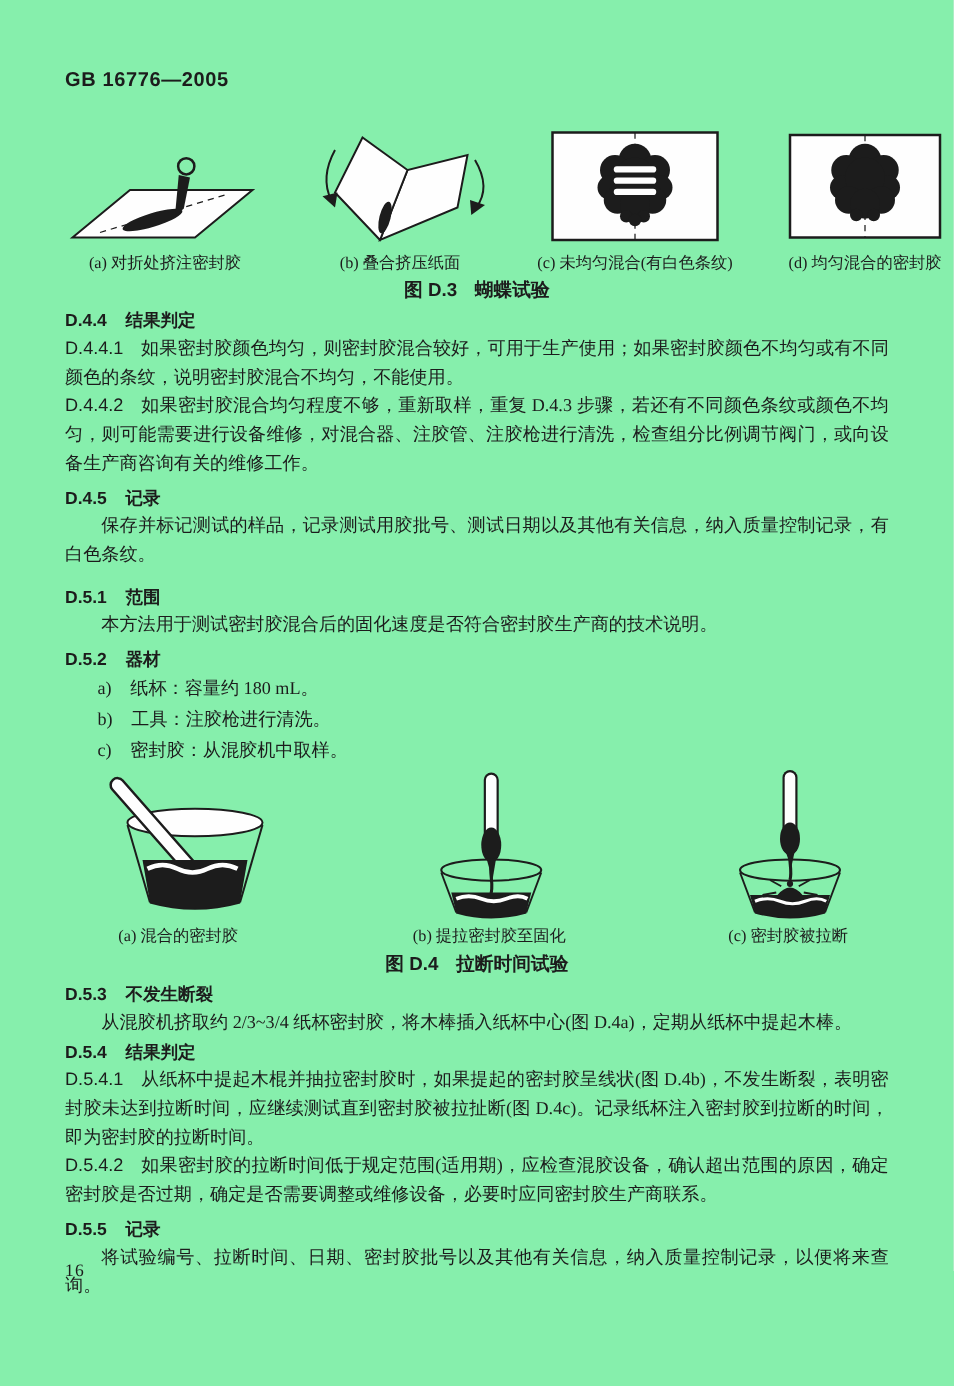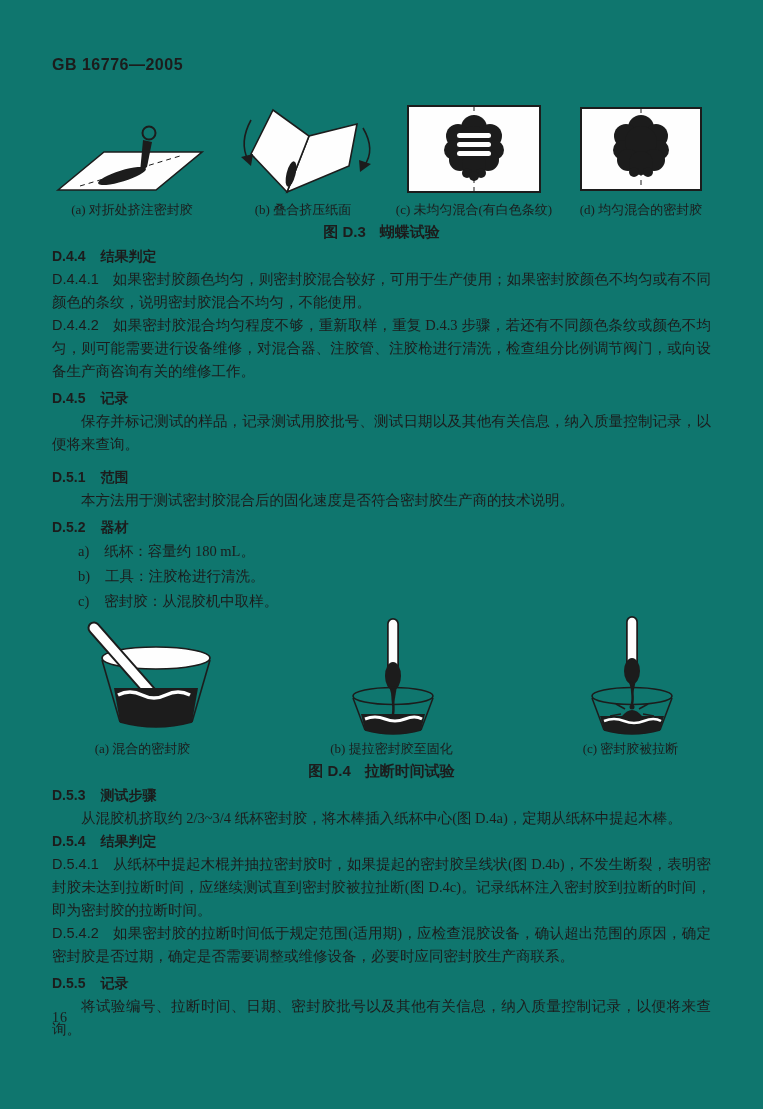--- a/index.html
+++ b/index.html
@@ -1,29 +1,29 @@
 <!DOCTYPE html>
 <html><head>
 <meta charset="utf-8">
 <style>
   * { margin:0; padding:0; box-sizing:border-box; }
   html,body { background:#e8e8e8; }
   .page {
     position:relative; width:763px; height:1109px; margin:0 auto;
-    background:#0f766e; color:#1c1c1c; overflow:hidden;
+    background:#86efac; color:#1c1c1c; overflow:hidden;
     font-family:"Liberation Serif","DejaVu Serif",serif;
   }
   .header {
     padding:56px 0 0 52px; font-size:16px; font-weight:bold;
     font-family:"Liberation Sans","DejaVu Sans",sans-serif; letter-spacing:.5px; height:76px;
   }
   .content { padding:0 52px; }
   
   .fig-row { display:flex; align-items:flex-end; justify-content:space-between; }
-  .fig-row.f3 { margin-top:26px; }
+  .fig-row.f3 { margin-top:26px;gap:34px; }
   .fig-row.f4 { margin-top:2px; padding:0 8px; }
   figure { display:flex; flex-direction:column; align-items:center; }
   figcaption {
     font-size:13px; margin-top:4px; white-space:nowrap; color:#1c1c1c;
   }
   .fig-main-caption {
     text-align:center; font-weight:bold; font-size:15px; margin-top:4px; height:22px;
     font-family:"Liberation Sans","DejaVu Sans",sans-serif;
   }
   .fig-main-caption .cap-title { margin-left:14px;font-family:Liberation Mono, monospace; }
@@ -141,21 +141,21 @@
     <p class="clause">
       <span class="cnum">D.4.4.1</span><span>如果密封胶颜色均匀，则密封胶混合较好，可用于生产使用；如果密封胶颜色不均匀或有不同颜色的条纹，说明密封胶混合不均匀，不能使用。</span>
     </p>
     <p class="clause">
       <span class="cnum">D.4.4.2</span><span>如果密封胶混合均匀程度不够，重新取样，重复 D.4.3 步骤，若还有不同颜色条纹或颜色不均匀，则可能需要进行设备维修，对混合器、注胶管、注胶枪进行清洗，检查组分比例调节阀门，或向设备生产商咨询有关的维修工作。</span>
     </p>
 
     <h4 class="sec sp-s">
       <span class="num">D.4.5</span><span>记录</span>
     </h4>
-    <p class="plain">保存并标记测试的样品，记录测试用胶批号、测试日期以及其他有关信息，纳入质量控制记录，以便将来查询。</p>
+    <p class="plain">保存并标记测试的样品，记录测试用胶批号、测试日期以及其他有关信息，纳入质量控制记录，有白色条纹。</p>
 
 
     <h4 class="sec sp-top2">
       <span class="num">D.5.1</span><span>范围</span>
     </h4>
     <p class="plain">本方法用于测试密封胶混合后的固化速度是否符合密封胶生产商的技术说明。</p>
 
     <h4 class="sec sp-s">
       <span class="num">D.5.2</span><span>器材</span>
     </h4>
@@ -225,21 +225,21 @@
           <path d="M46,105 Q56,101 66,105 T86,105 T103,105" fill="none" stroke="#fefefe" stroke-width="2.5"></path>
         </svg>
         <figcaption>(c) 密封胶被拉断</figcaption>
       </figure>
     </div>
     <div class="fig-main-caption">
       <span>图 D.4</span><span class="cap-title">拉断时间试验</span>
     </div>
 
     <h4 class="sec">
-      <span class="num">D.5.3</span><span>测试步骤</span>
+      <span class="num">D.5.3</span><span>不发生断裂</span>
     </h4>
     <p class="plain">从混胶机挤取约 2/3~3/4 纸杯密封胶，将木棒插入纸杯中心(图 D.4a)，定期从纸杯中提起木棒。</p>
 
     <h4 class="sec">
       <span class="num">D.5.4</span><span>结果判定</span>
     </h4>
     <p class="clause">
       <span class="cnum">D.5.4.1</span><span>从纸杯中提起木棍并抽拉密封胶时，如果提起的密封胶呈线状(图 D.4b)，不发生断裂，表明密封胶未达到拉断时间，应继续测试直到密封胶被拉扯断(图 D.4c)。记录纸杯注入密封胶到拉断的时间，即为密封胶的拉断时间。</span>
     </p>
     <p class="clause">

